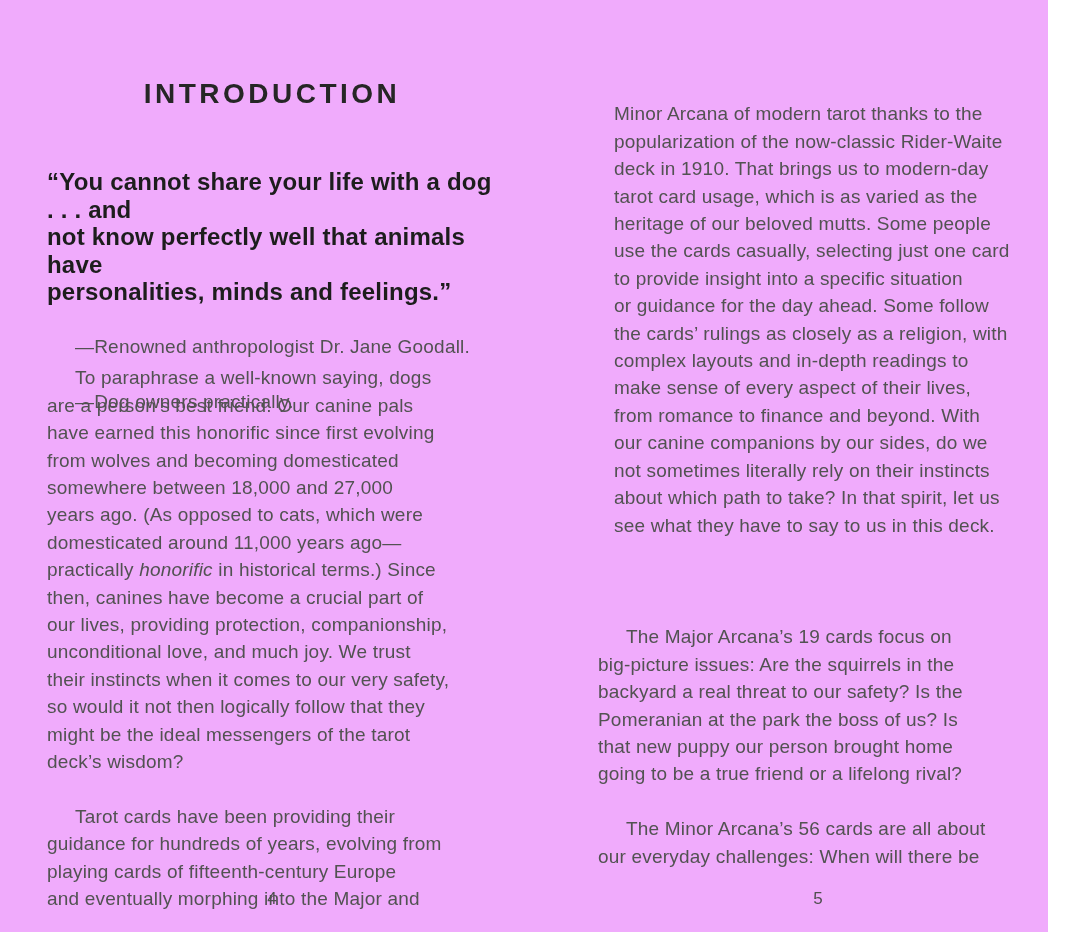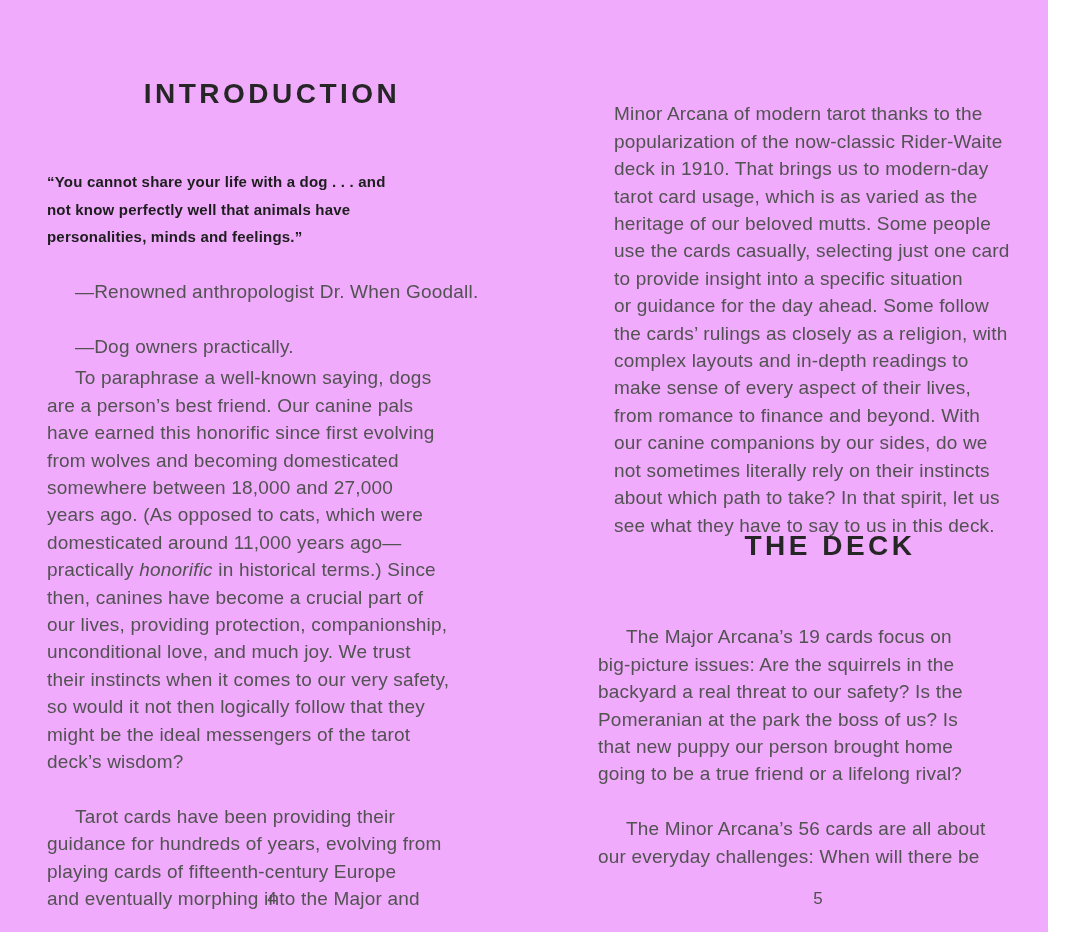--- a/index.html
+++ b/index.html
@@ -43,21 +43,21 @@
     color: #525252;
     font-size: 19px;
     line-height: 27.4px;
     letter-spacing: 0.2px;
     white-space: pre-line;
   }
   .quote-block { top: 141px; }
   .bold-quote {
     font-weight: 700;
     color: #1d1d1d;
-    font-size: 15px;
+    font-size: 24px;
     line-height: 27.5px;
     white-space: pre-line;
   }
   .attribution {
     text-indent: 28px;
     white-space: pre-line;
   }
   .quote-gap { margin-top: 13px; }
 
   .body-left  { top: 337px; }
@@ -83,21 +83,21 @@
 <div class="book">
 
   <div class="page-col page-left">
 
     <div class="chapter-heading h-intro">INTRODUCTION</div>
 
     <div class="flow quote-block">
       <div class="bold-quote">“You cannot share your life with a dog . . . and
 not know perfectly well that animals have
 personalities, minds and feelings.”</div>
-      <div class="attribution">—Renowned anthropologist Dr. When Goodall.</div>
+      <div class="attribution">—Renowned anthropologist Dr. Jane Goodall.</div>
       <div class="attribution">—Dog owners practically.</div>
     </div>
 
     <div class="flow body-left">
       <div class="para indent"><span>To paraphrase a well-known saying, dogs
 are a person’s best friend. Our canine pals
 have earned this honorific since first evolving
 from wolves and becoming domesticated
 somewhere between 18,000 and 27,000
 years ago. (As opposed to cats, which were
@@ -133,21 +133,20 @@
 the cards’ rulings as closely as a religion, with
 complex layouts and in-depth readings to
 make sense of every aspect of their lives,
 from romance to finance and beyond. With
 our canine companions by our sides, do we
 not sometimes literally rely on their instincts
 about which path to take? In that spirit, let us
 see what they have to say to us in this deck.</div>
     </div>
 
-    <div class="chapter-heading h-deck">THE DECK</div>
 
     <div class="flow body-right-2">
       <div class="para indent">The Major Arcana’s 19 cards focus on
 big-picture issues: Are the squirrels in the
 backyard a real threat to our safety? Is the
 Pomeranian at the park the boss of us? Is
 that new puppy our person brought home
 going to be a true friend or a lifelong rival?</div>
       <div class="para indent">The Minor Arcana’s 56 cards are all about
 our everyday challenges: When will there be</div>

